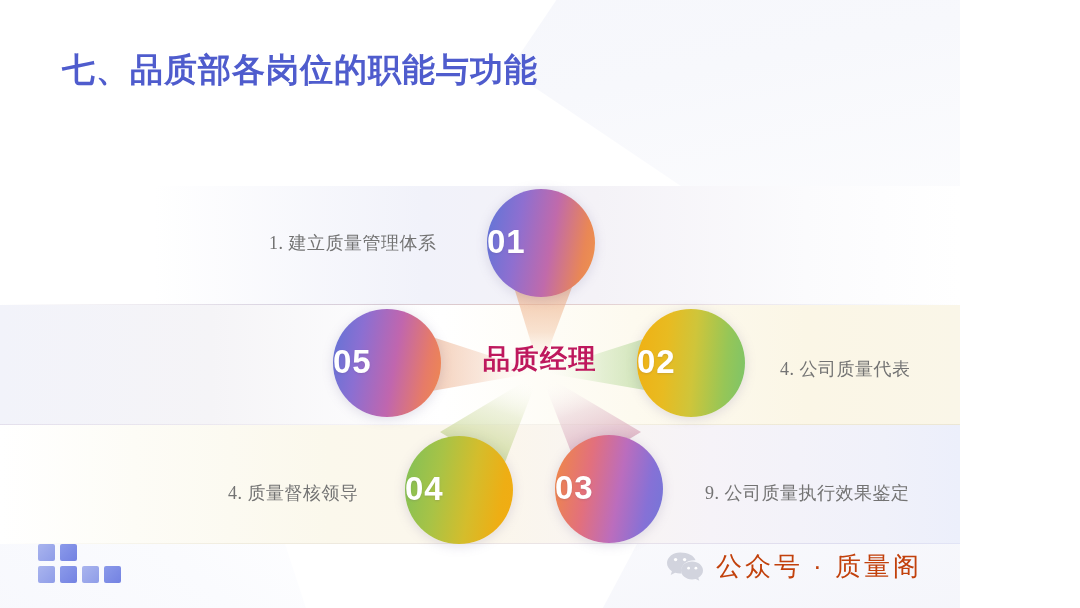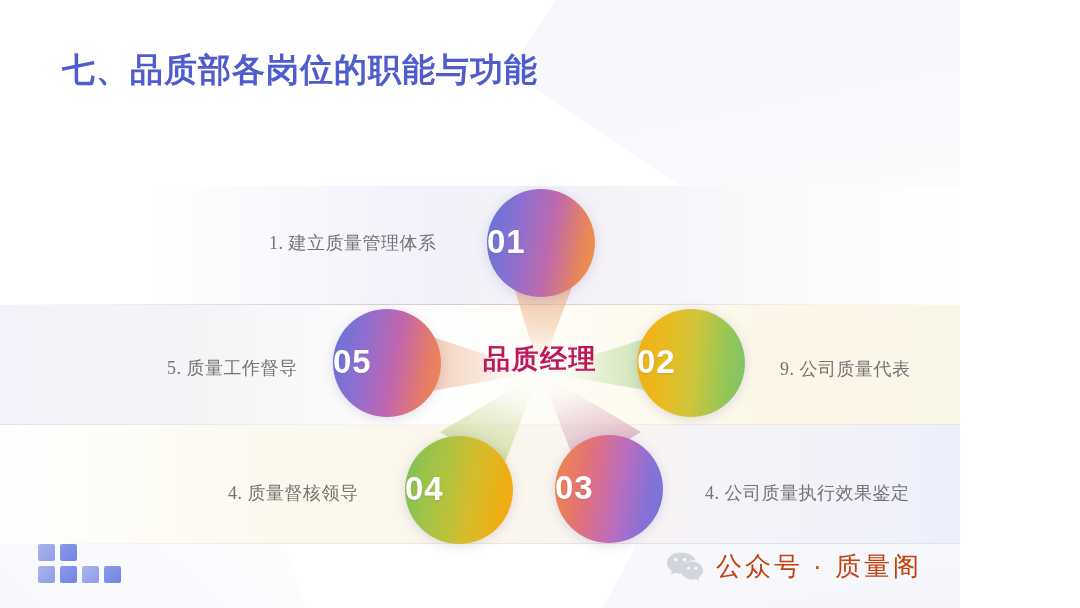--- a/index.html
+++ b/index.html
@@ -289,24 +289,23 @@
       <span>03</span>
     </div>
     <div class="node" id="node-04">
       <span>04</span>
     </div>
     <div class="node" id="node-05">
       <span>05</span>
     </div>
 
     <div class="caption" id="cap-01">1. 建立质量管理体系</div>
-    <div class="caption" id="cap-02">9. 公司质量代表</div>
-    <div class="caption" id="cap-03">4. 公司质量执行效果鉴定</div>
+    <div class="caption" id="cap-02">4. 公司质量代表</div>
+    <div class="caption" id="cap-03">9. 公司质量执行效果鉴定</div>
     <div class="caption" id="cap-04">4. 质量督核领导</div>
-    <div class="caption" id="cap-05">5. 质量工作督导</div>
   </div>
 
   <div id="squares">
     <i class="sq-a"></i>
     <i class="sq-b"></i>
     <i class="sq-blank"></i>
     <i class="sq-blank"></i>
     <i class="sq-a"></i>
     <i class="sq-b"></i>
     <i class="sq-a"></i>

